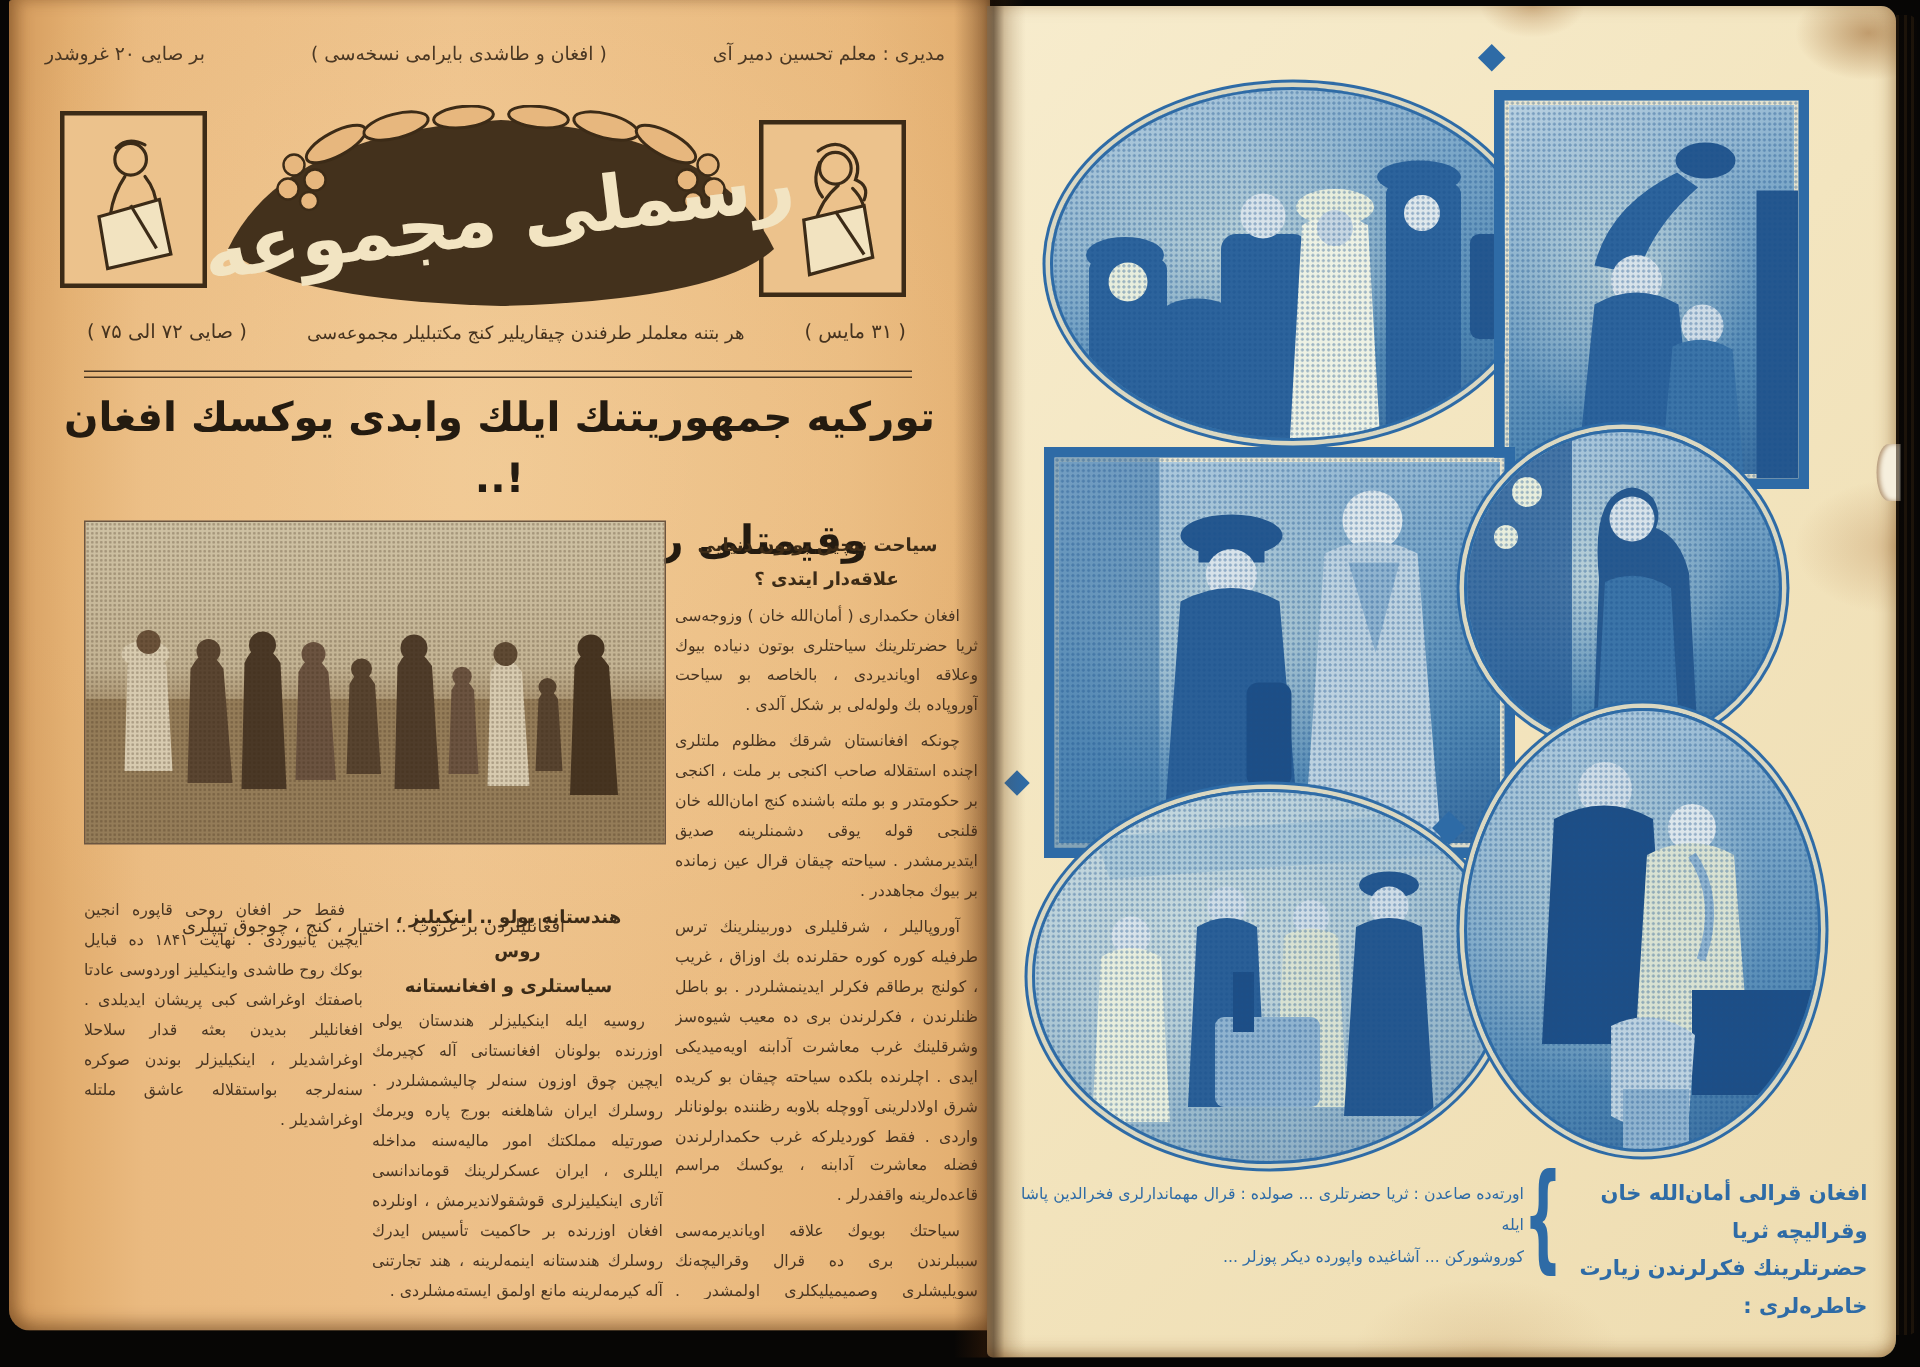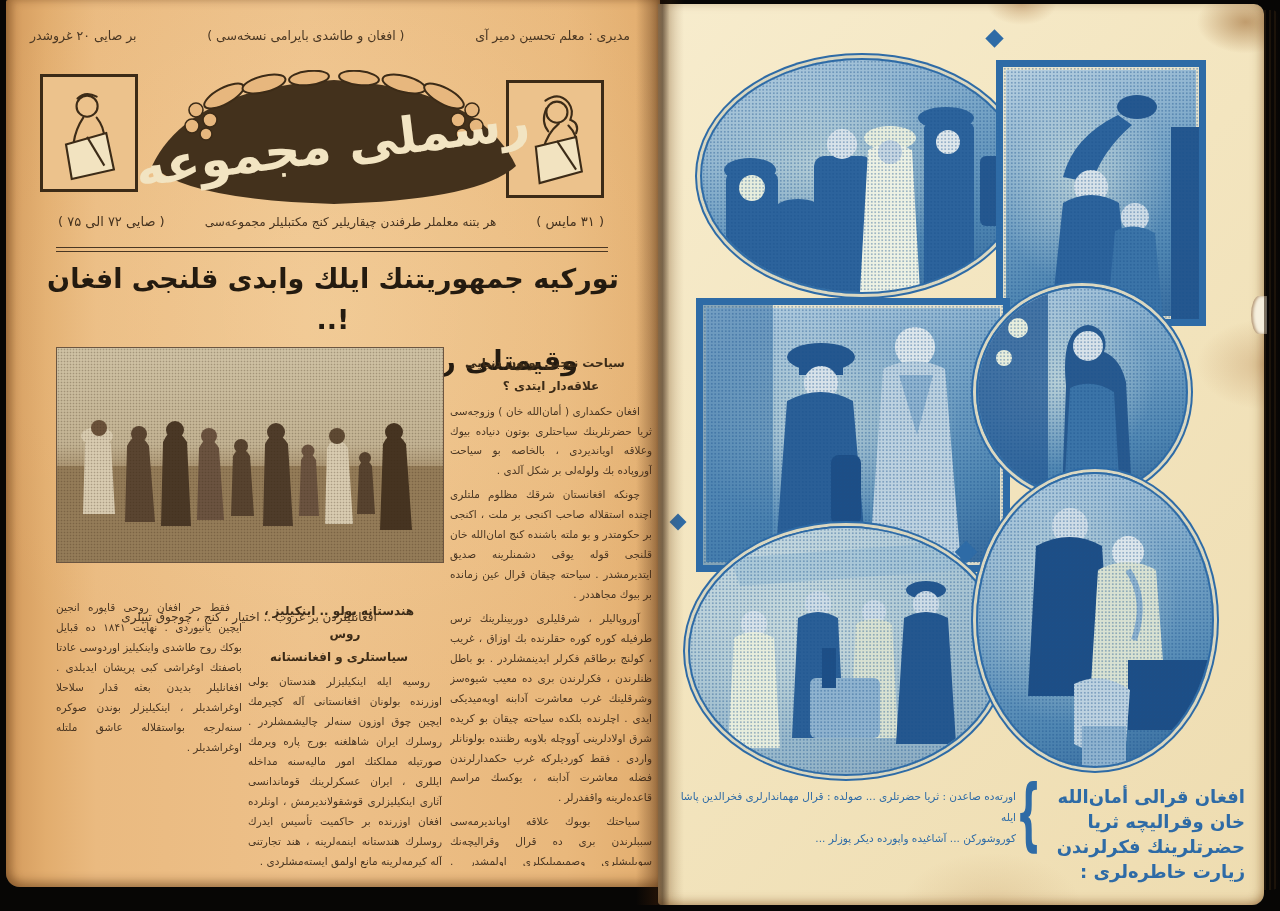--- a/index.html
+++ b/index.html
@@ -55,21 +55,21 @@
       radial-gradient(60% 55% at 40% 45%, rgba(240,245,230,.55), transparent 75%),
       linear-gradient(160deg,#bcd3e2 0%,#7ba7c8 40%,#4f86b2 75%,#35699c 100%);}
   .bphoto::after{content:"";position:absolute;inset:0;
     background-image:radial-gradient(circle,rgba(25,80,140,.38) .8px,transparent 1.25px);
     background-size:3.5px 3.5px;}
   .bphoto svg{position:absolute;inset:0;width:100%;height:100%;}
   .oval{border-radius:50%;border:2px solid #2e6ba6;box-shadow:0 0 0 3px rgba(238,228,196,.9),0 0 0 5px #2e6ba6;}
   .rectf{border:7px solid #2e6ba6;box-shadow:inset 0 0 0 3px rgba(240,232,205,.9);}
   .diamond{position:absolute;background:#2e6ba6;transform:rotate(45deg);}
   .rp-caption{position:absolute;color:#2e6ba6;direction:rtl;}
-  .rp-title{font-size:18px;font-weight:bold;line-height:25px;text-align:right;}
+  .rp-title{font-size:14px;font-weight:bold;line-height:25px;text-align:right;}
   .rp-lines{font-size:10.5px;line-height:21px;text-align:right;}
   .brace{position:absolute;font-size:30px;color:#2e6ba6;transform:scaleY(2.6) scaleX(1.2);font-weight:bold;}
   .tear{position:absolute;right:-3px;top:292px;width:16px;height:38px;background:#f6efdd;
     border-radius:60% 0 0 60%;box-shadow:inset 2px 0 3px rgba(120,70,20,.5);}
 
   .gutter{position:absolute;left:636px;top:0;width:48px;height:905px;z-index:6;pointer-events:none;
     background:linear-gradient(to right,rgba(0,0,0,0) 0%,rgba(70,35,10,.40) 42%,rgba(35,18,5,.5) 55%,rgba(100,60,20,.18) 70%,rgba(0,0,0,0) 100%);}
   .watermark{position:absolute;left:388px;top:426px;z-index:40;
     font-family:"DejaVu Serif",serif;font-size:84px;font-weight:bold;
     color:rgba(255,255,255,.52);letter-spacing:7px;text-shadow:0 0 2px rgba(255,255,255,.25);}
@@ -142,21 +142,21 @@
     </div>
 
     <div class="issue-row">
       <span>( ۳۱ مایس )</span>
       <span style="font-size:12px;">هر بتنه معلملر طرفندن چیقاریلیر کنج مکتبلیلر مجموعه‌سی</span>
       <span>( صایی ۷۲ الی ۷۵ )</span>
     </div>
     <div class="lp-rule"></div>
 
     <div class="headline">
-      <div>تورکیه جمهوریتنك ایلك وابدی قلنجی افغان !..</div>
+      <div>تورکیه جمهوریتنك ایلك وابدی یوکسك افغان !..</div>
       <div>وقیمتلی رئیسلرینك مملکتمزی زیارت خاطره‌لری .</div>
     </div>
 
     <div class="lp-photo">
       <svg viewBox="0 0 386 214" preserveAspectRatio="none">
         <rect x="0" y="118" width="386" height="96" fill="#947c58"></rect>
         <rect x="0" y="100" width="386" height="22" fill="#ab9univ470" opacity="0"></rect>
         <g fill="#5a4531">
           <ellipse cx="40" cy="88" rx="16" ry="9" fill="#d9ccb0"></ellipse>
           <path d="M28,96 q12,-22 26,0 l4,70 l-32,0 Z" fill="#d8cbb0"></path>

